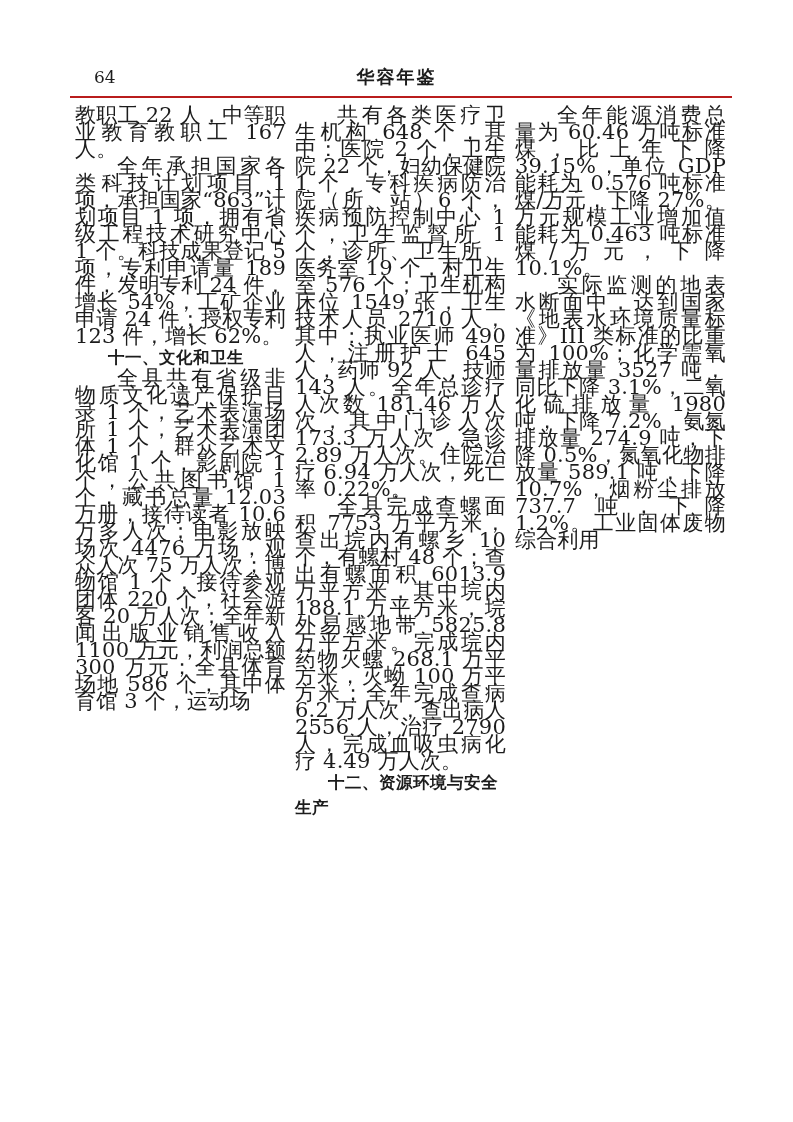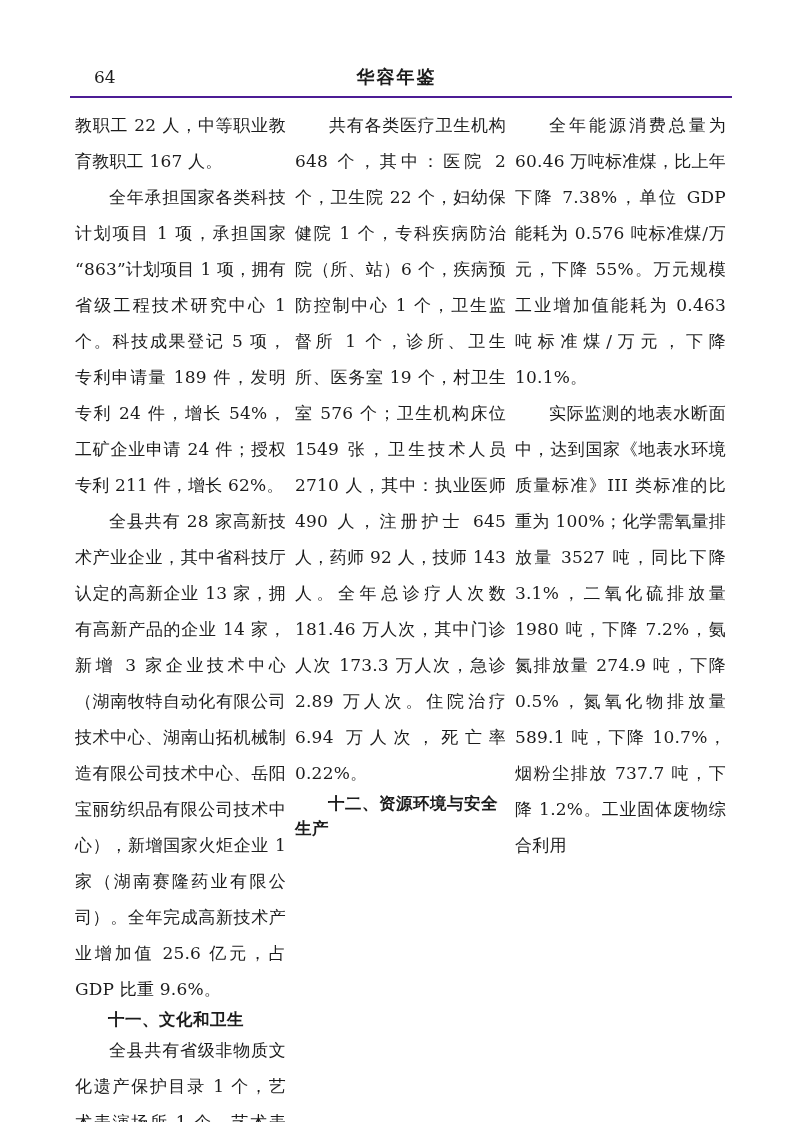--- a/index.html
+++ b/index.html
@@ -6,39 +6,39 @@
   .page{
     position:relative;
     width:793px;height:1122px;
     background:#ffffff;
     overflow:hidden;
     font-family:"DejaVu Serif","Liberation Serif",serif;
     color:#1c1c1c;
   }
   .running-head{
     position:absolute;left:70px;top:60px;width:662px;height:36px;
-    border-bottom:2px solid #4c1d95;
+    border-bottom:2px solid #b91c1c;
   }
   .page-number{
     position:absolute;left:24px;top:6px;
     font-size:17px;line-height:22px;
   }
   .book-title{
     position:absolute;left:0;right:9px;top:5px;text-align:center;
     font-size:18px;line-height:24px;font-weight:700;letter-spacing:2px;
   }
   .columns{
     position:absolute;left:75px;top:107px;width:650px;
     display:flex;column-gap:9px;align-items:flex-start;
   }
   .col{width:211px;flex:0 0 211px;}
   .col p{
     margin:0;
-    font-size:17px;
-    line-height:36px;
+    font-size:21px;
+    line-height:17px;
     text-align:justify;
     letter-spacing:0.2px;
   }
   .col p.indent{text-indent:2em;}
   .col p.heading{
     font-family:Liberation Serif, serif;
     font-weight:700;
     text-indent:2em;
     text-align:left;
     font-size:16.5px;
@@ -52,28 +52,28 @@
 <div class="page">
 
   <div class="running-head">
     <span class="page-number">64</span>
     <span class="book-title">华容年鉴</span>
   </div>
 
   <div class="columns">
     <div class="col">
         <p class="">教职工 22 人，中等职业教育教职工 167 人。</p>
-        <p class="indent">全年承担国家各类科技计划项目 1 项，承担国家“863”计划项目 1 项，拥有省级工程技术研究中心 1 个。科技成果登记 5 项，专利申请量 189 件，发明专利 24 件，增长 54%，工矿企业申请 24 件；授权专利 211 件，增长 62%。</p>
-        <p class="indent">全县共有 28 家高新技术产业企业，其中省科技厅认定的高新企业 13 家，拥有高新产品的企业 14 家，新增 3 家企业技术中心（湖南牧特自动化有限公司技术中心、湖南山拓机械制造有限公司技术中心、岳阳宝丽纺织品有限公司技术中心），新增国家火炬企业 1 家（湖南赛隆药业有限公司）。全年完成高新技术产业增加值 25.6 亿元，占 GDP 比重 9.6%。</p>
+        <p class="indent">全年承担国家各类科技计划项目 1 项，承担国家“863”计划项目 1 项，拥有省级工程技术研究中心 1 个。科技成果登记 5 项，专利申请量 189 件，发明专利 24 件，增长 54%，工矿企业申请 24 件；授权专利 123 件，增长 62%。</p>
         <p class="heading">十一、文化和卫生</p>
         <p class="indent">全县共有省级非物质文化遗产保护目录 1 个，艺术表演场所 1 个，艺术表演团体 1 个，群众艺术文化馆 1 个，影剧院 1 个，公共图书馆 1 个，藏书总量 12.03 万册，接待读者 10.6 万多人次；电影放映场次 4476 万场，观众人次 75 万人次；博物馆 1 个，接待参观团体 220 个，社会游客 20 万人次；全年新闻出版业销售收入 1100 万元，利润总额 300 万元；全县体育场地 586 个，其中体育馆 3 个，运动场</p>
       </div>
     <div class="col">
         <p class="indent">共有各类医疗卫生机构 648 个，其中：医院 2 个，卫生院 22 个，妇幼保健院 1 个，专科疾病防治院（所、站）6 个，疾病预防控制中心 1 个，卫生监督所 1 个，诊所、卫生所、医务室 19 个，村卫生室 576 个；卫生机构床位 1549 张，卫生技术人员 2710 人，其中：执业医师 490 人，注册护士 645 人，药师 92 人，技师 143 人。全年总诊疗人次数 181.46 万人次，其中门诊人次 173.3 万人次，急诊 2.89 万人次。住院治疗 6.94 万人次，死亡率 0.22%。</p>
+        <p class="indent">全县完成查螺面积 7753 万平方米，查出垸内有螺乡 10 个，有螺村 48 个；查出有螺面积 6013.9 万平方米，其中垸内 188.1 万平方米，垸外易感地带 5825.8 万平方米。完成垸内药物灭螺 268.1 万平方米，灭蚴 100 万平方米；全年完成查病 6.2 万人次，查出病人 2556 人，治疗 2790 人，完成血吸虫病化疗 4.49 万人次。</p>
         <p class="heading">十二、资源环境与安全生产</p>
       </div>
     <div class="col">
-        <p class="indent">全年能源消费总量为 60.46 万吨标准煤，比上年下降 7.38%，单位 GDP 能耗为 0.576 吨标准煤/万元，下降 55%。万元规模工业增加值能耗为 0.463 吨标准煤/万元，下降 10.1%。</p>
+        <p class="indent">全年能源消费总量为 60.46 万吨标准煤，比上年下降 39.15%，单位 GDP 能耗为 0.576 吨标准煤/万元，下降 27%。万元规模工业增加值能耗为 0.463 吨标准煤/万元，下降 10.1%。</p>
         <p class="indent">实际监测的地表水断面中，达到国家《地表水环境质量标准》III 类标准的比重为 100%；化学需氧量排放量 3527 吨，同比下降 3.1%，二氧化硫排放量 1980 吨，下降 7.2%，氨氮排放量 274.9 吨，下降 0.5%，氮氧化物排放量 589.1 吨，下降 10.7%，烟粉尘排放 737.7 吨，下降 1.2%。工业固体废物综合利用</p>
       </div>
   </div>
 
 </div>
 
 </body></html>

